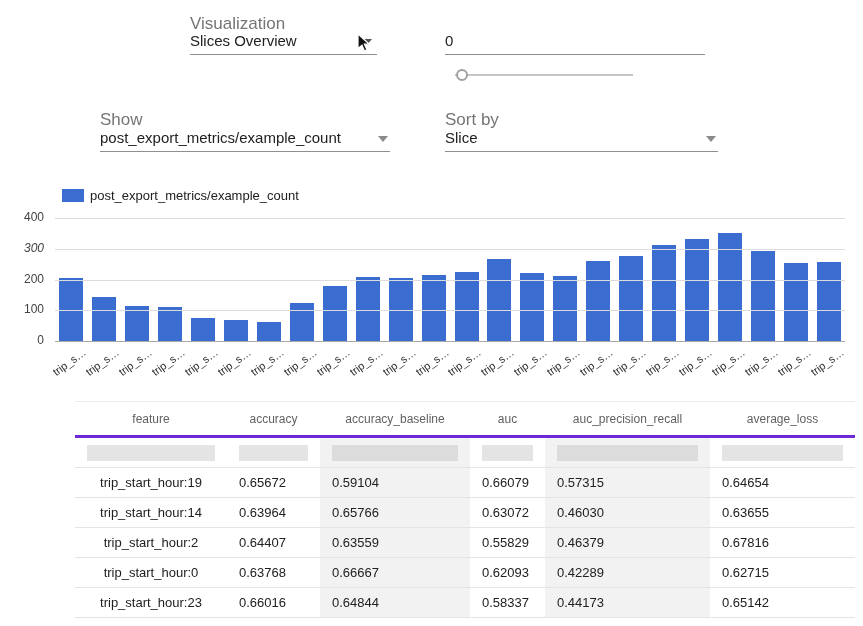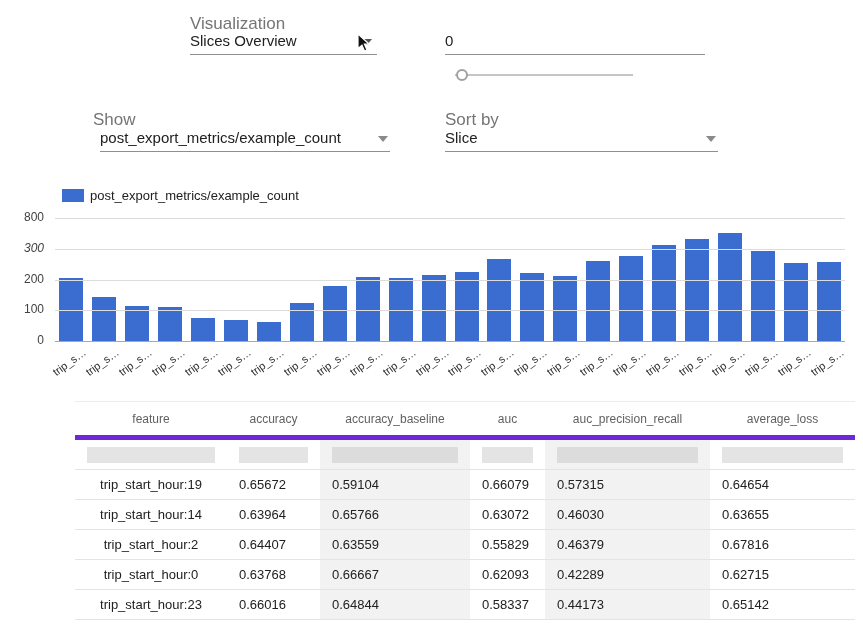--- a/index.html
+++ b/index.html
@@ -15,21 +15,21 @@
   #legend-swatch{position:absolute;left:62px;top:6px;width:22px;height:13px;background:#3B6DD0;}
   #legend-label{position:absolute;left:90px;top:5px;font-size:13px;color:#212121;white-space:nowrap;}
   .gridline{position:absolute;left:55px;width:790px;height:1px;background:#dcdcdc;}
   .gridline.baseline{background:#a8a8a8;}
   .ytick{position:absolute;left:0;width:44px;text-align:right;font-size:12px;color:#424242;}
   #bars{position:absolute;left:55px;top:35px;width:790px;height:123px;display:flex;align-items:flex-end;}
   .bar-slot{flex:1;display:flex;justify-content:center;align-items:flex-end;height:100%;}
   .bar{width:24px;}
   .xlabel{position:absolute;width:58px;font-size:11px;color:#333;text-align:right;transform:rotate(-36deg);transform-origin:100% 0;white-space:nowrap;}
   #metrics-table{position:absolute;left:75px;top:401px;width:780px;border-collapse:collapse;table-layout:fixed;border-top:1px solid #ececec;}
-  #metrics-table th{height:31px;font-size:12px;font-weight:normal;color:#616161;text-align:center;border-bottom:5px solid #6d28d9;white-space:nowrap;overflow:hidden;}
+  #metrics-table th{height:31px;font-size:12px;font-weight:normal;color:#616161;text-align:center;border-bottom:3px solid #6d28d9;white-space:nowrap;overflow:hidden;}
   .filter-cell{height:22px;border-bottom:1px solid #9e9e9e;padding:2px 2px;}
   .filter-box{height:16px;background:#e4e4e4;}
   #metrics-table td{height:29px;font-size:13px;color:#212121;border-bottom:1px solid #e4e4e4;padding:0 12px;white-space:nowrap;overflow:hidden;}
   td.feat{text-align:center;}
   td.num{text-align:left;}
   .shade{background:#f2f2f2;}
   .filter-cell.shade{background:#f2f2f2;}
   .filter-cell.shade .filter-box{background:#dcdcdc;}
   #cursor{position:absolute;left:357px;top:33px;}
 </style>
@@ -45,21 +45,21 @@
     <span class="dd-arrow" style="left:172px;"></span>
   </div>
 
   <div class="text-input" style="left:445px;top:31px;width:260px;">
     <span class="dd-value">0</span>
     <span class="dd-underline"></span>
   </div>
   <div id="slider-track"></div>
   <div id="slider-thumb"></div>
 
-  <div class="ctl-label" style="left:93px;top:110px;">Show</div>
+  <div class="ctl-label" style="left:100px;top:110px;">Show</div>
   <div class="dropdown" style="left:100px;top:128px;width:290px;">
     <span class="dd-value">post_export_metrics/example_count</span>
     <span class="dd-underline"></span>
     <span class="dd-arrow" style="left:278px;border-top-color:#8a8a8a;"></span>
   </div>
 
   <div class="ctl-label" style="left:445px;top:110px;">Sort by</div>
   <div class="dropdown" style="left:445px;top:128px;width:273px;">
     <span class="dd-value">Slice</span>
     <span class="dd-underline"></span>
@@ -145,21 +145,21 @@
       </div>
   <div class="gridline baseline" style="top: 158px;"></div>
       <div class="ytick" style="top: 150px;">0</div>
       <div class="gridline" style="top: 127.25px;"></div>
       <div class="ytick" style="top: 119.25px;">100</div>
       <div class="gridline" style="top: 96.5px;"></div>
       <div class="ytick" style="top: 88.5px;">200</div>
       <div class="gridline" style="top: 65.75px;"></div>
       <div class="ytick" style="top: 57.75px; font-style: italic;">300</div>
       <div class="gridline" style="top: 35px;"></div>
-      <div class="ytick" style="top: 27px;">800</div>
+      <div class="ytick" style="top: 27px;">400</div>
       <div class="xlabel" style="left: 23.4583px; top: 163px;">trip_s…</div>
       <div class="xlabel" style="left: 56.375px; top: 163px;">trip_s…</div>
       <div class="xlabel" style="left: 89.2917px; top: 163px;">trip_s…</div>
       <div class="xlabel" style="left: 122.208px; top: 163px;">trip_s…</div>
       <div class="xlabel" style="left: 155.125px; top: 163px;">trip_s…</div>
       <div class="xlabel" style="left: 188.042px; top: 163px;">trip_s…</div>
       <div class="xlabel" style="left: 220.958px; top: 163px;">trip_s…</div>
       <div class="xlabel" style="left: 253.875px; top: 163px;">trip_s…</div>
       <div class="xlabel" style="left: 286.792px; top: 163px;">trip_s…</div>
       <div class="xlabel" style="left: 319.708px; top: 163px;">trip_s…</div>

